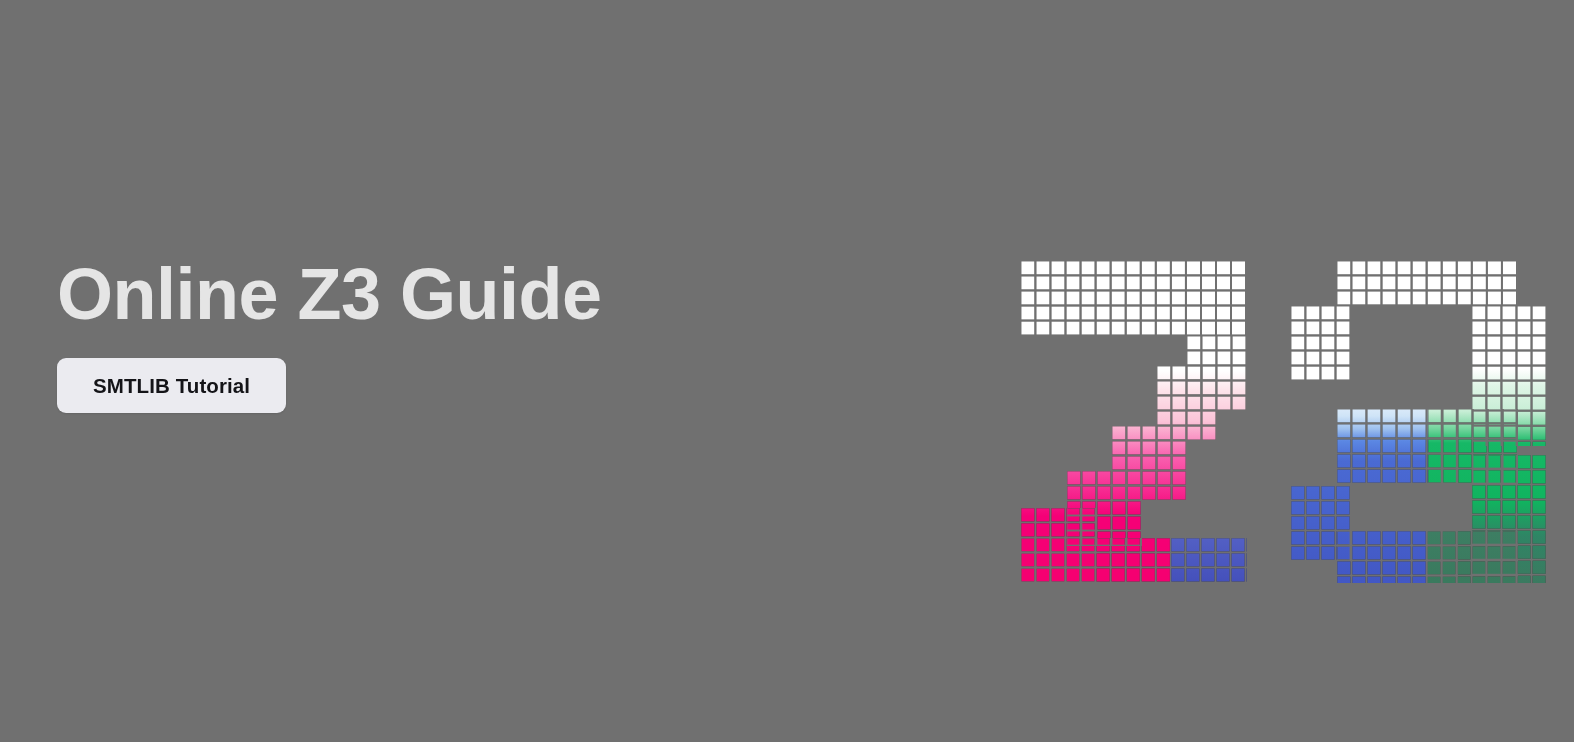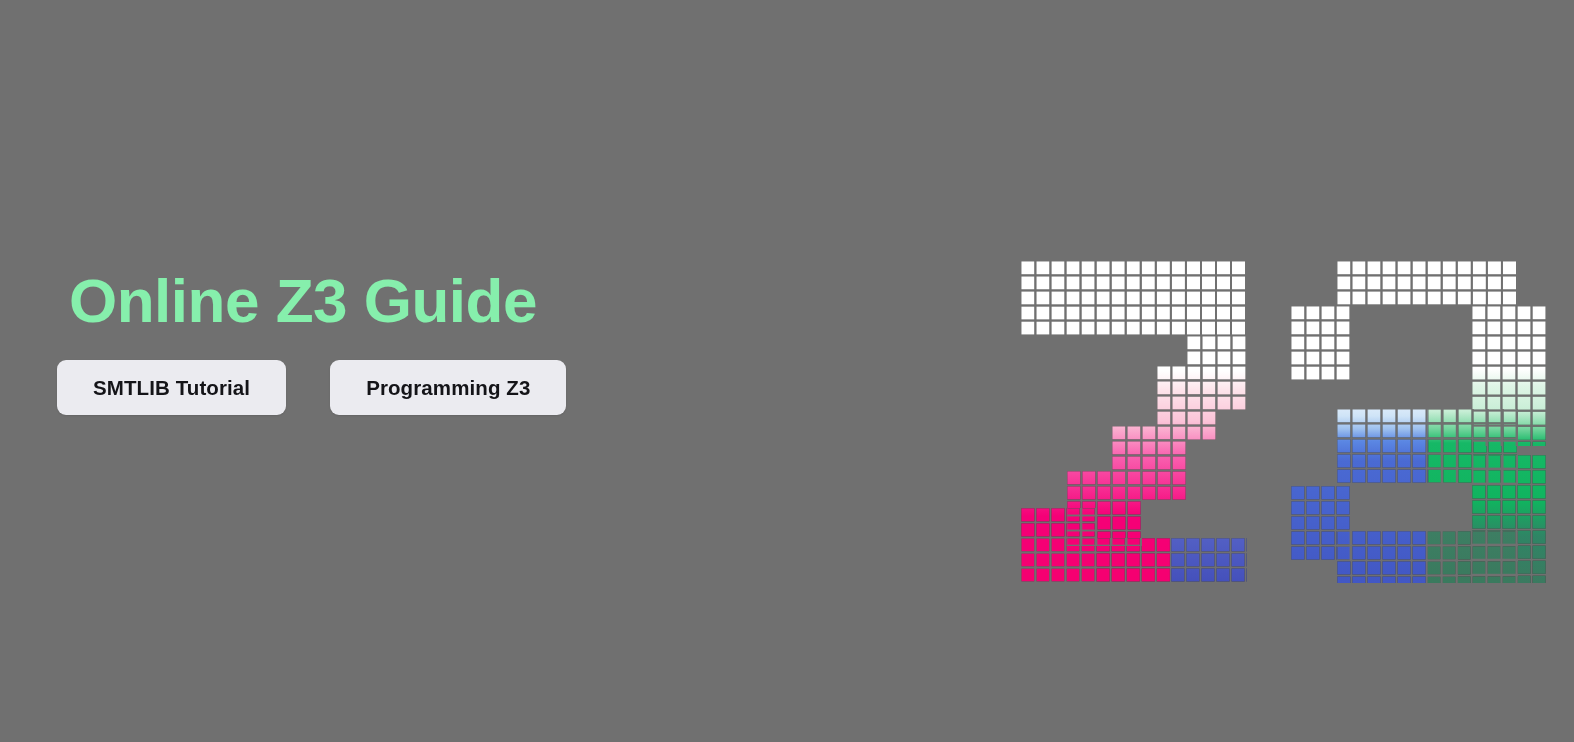--- a/index.html
+++ b/index.html
@@ -23,26 +23,26 @@
 
   
   #hero-text {
     position: absolute;
     left: 57px;
     top: 258px;
     width: 920px;
   }
 
   #page-title {
-    margin: 12px;
+    margin: 0;
     font-family: "Liberation Sans", sans-serif;
-    font-size: 62px;
+    font-size: 72px;
     line-height: 1.0;
     font-weight: bold;
-    color: #86efac;
+    color: #e5e5e5;
     letter-spacing: -0.5px;
     white-space: nowrap;
   }
 
   #cta-row {
     margin-top: 28px;
     display: flex;
     align-items: flex-start;
     gap: 44px;
   }
@@ -164,21 +164,20 @@
 <div id="hero">
 
   <div id="hero-text">
 
     <h1 id="page-title">Online Z3 Guide</h1>
 
     <div id="cta-row">
 
       <button class="cta-button">SMTLIB Tutorial</button>
 
-      <button class="cta-button">Programming Z3</button>
 
 
     </div>
   </div>
 
   <div id="logo-73">
 
     <div class="glyph" id="glyph-7">
 
       <div class="blk" style="left:0px;   top:0px;   width:226px; height:75px;  --oy:0px;"></div>

